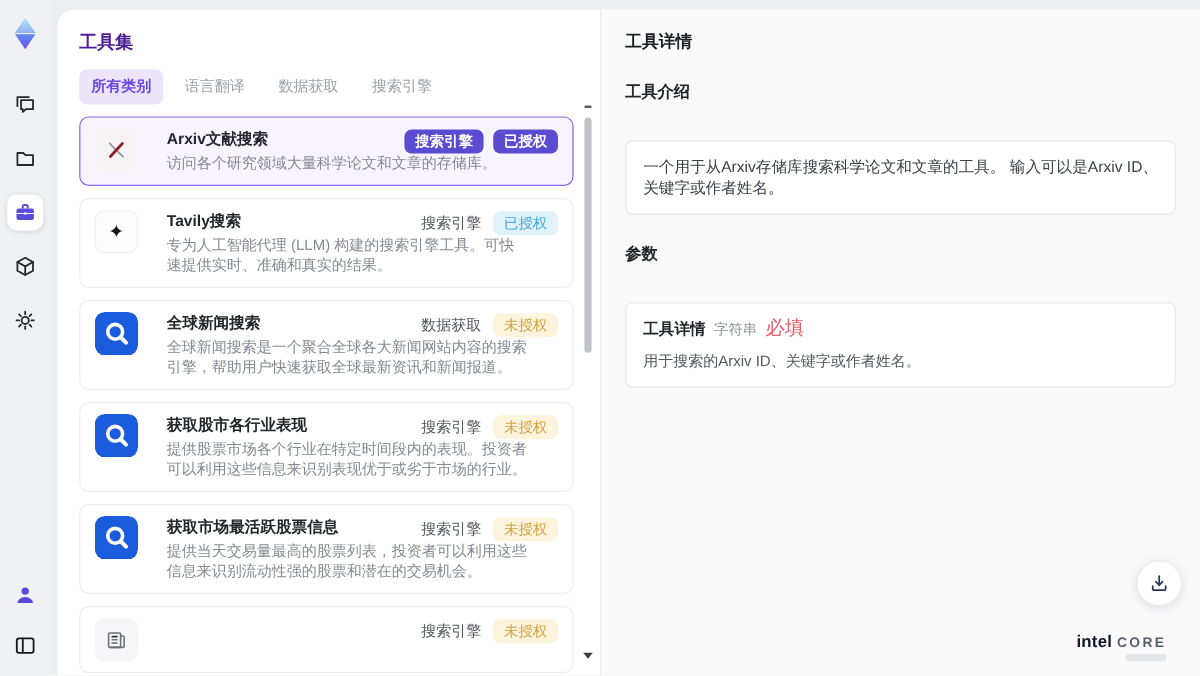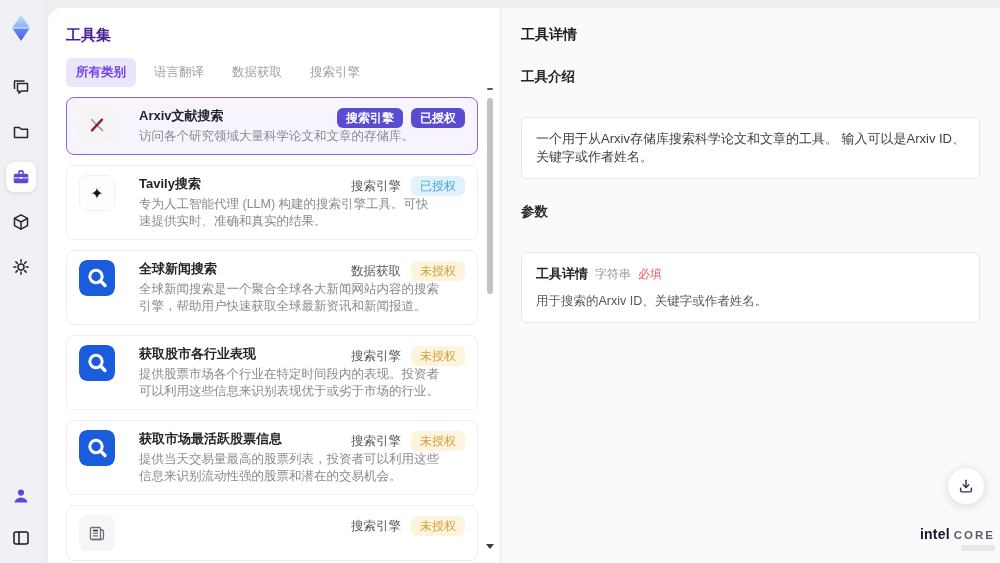--- a/index.html
+++ b/index.html
@@ -50,27 +50,27 @@
     border-left:4px solid transparent; border-right:4px solid transparent; border-top:5px solid #3c3c40; }
   
   .detail-section { flex:1; background:#fafafb; border-left:1px solid #e9eaee; padding:18px 20px; position:relative; }
   .detail-title { font-size:14px; font-weight:bold; color:#1b1e23; }
   .section-heading { font-size:13.5px; font-weight:bold; color:#23262b; margin-top:24px; }
   .info-box { margin-top:31px; background:#fff; border:1px solid #e7e8ec; border-radius:6px;
     padding:12px 14px; font-size:13px; color:#3c3f46; line-height:18px; }
   .param-head { display:flex; align-items:baseline; gap:7px; }
   .param-name { font-size:13px; font-weight:bold; color:#23262b; }
   .param-type { font-size:12px; color:#8e9198; }
-  .param-required { font-size:12px; color:#ec5b66; }
+  .param-required { font-size:16px; color:#ec5b66; }
   .param-desc { margin-top:9px; font-size:12.5px; color:#55585f; }
   
   .fab { position:absolute; right:15px; bottom:58px; width:38px; height:38px; border-radius:50%;
     background:#fff; border:1px solid #ededf0; box-shadow:0 2px 10px rgba(20,20,40,.12);
     display:flex; align-items:center; justify-content:center; cursor:pointer; z-index:9; }
-  .brand { position:absolute; right:5px; bottom:12px; text-align:right; z-index:9; }
+  .brand { position:absolute; right:28px; bottom:12px; text-align:right; z-index:9; }
   .brand-row { display:flex; align-items:baseline; gap:4px; justify-content:flex-end; }
   .brand-intel { font-size:14px; font-weight:bold; color:#11182c; letter-spacing:.2px; }
   .brand-core { font-size:11.5px; font-weight:600; color:#585e69; letter-spacing:2px; }
   .brand-sub { margin-top:3px; margin-left:auto; width:34px; height:6px; background:#e6e7ea; border-radius:2px; }
   svg { display:block; }
 </style>
 </head>
 <body>
 
 <div class="rail">

